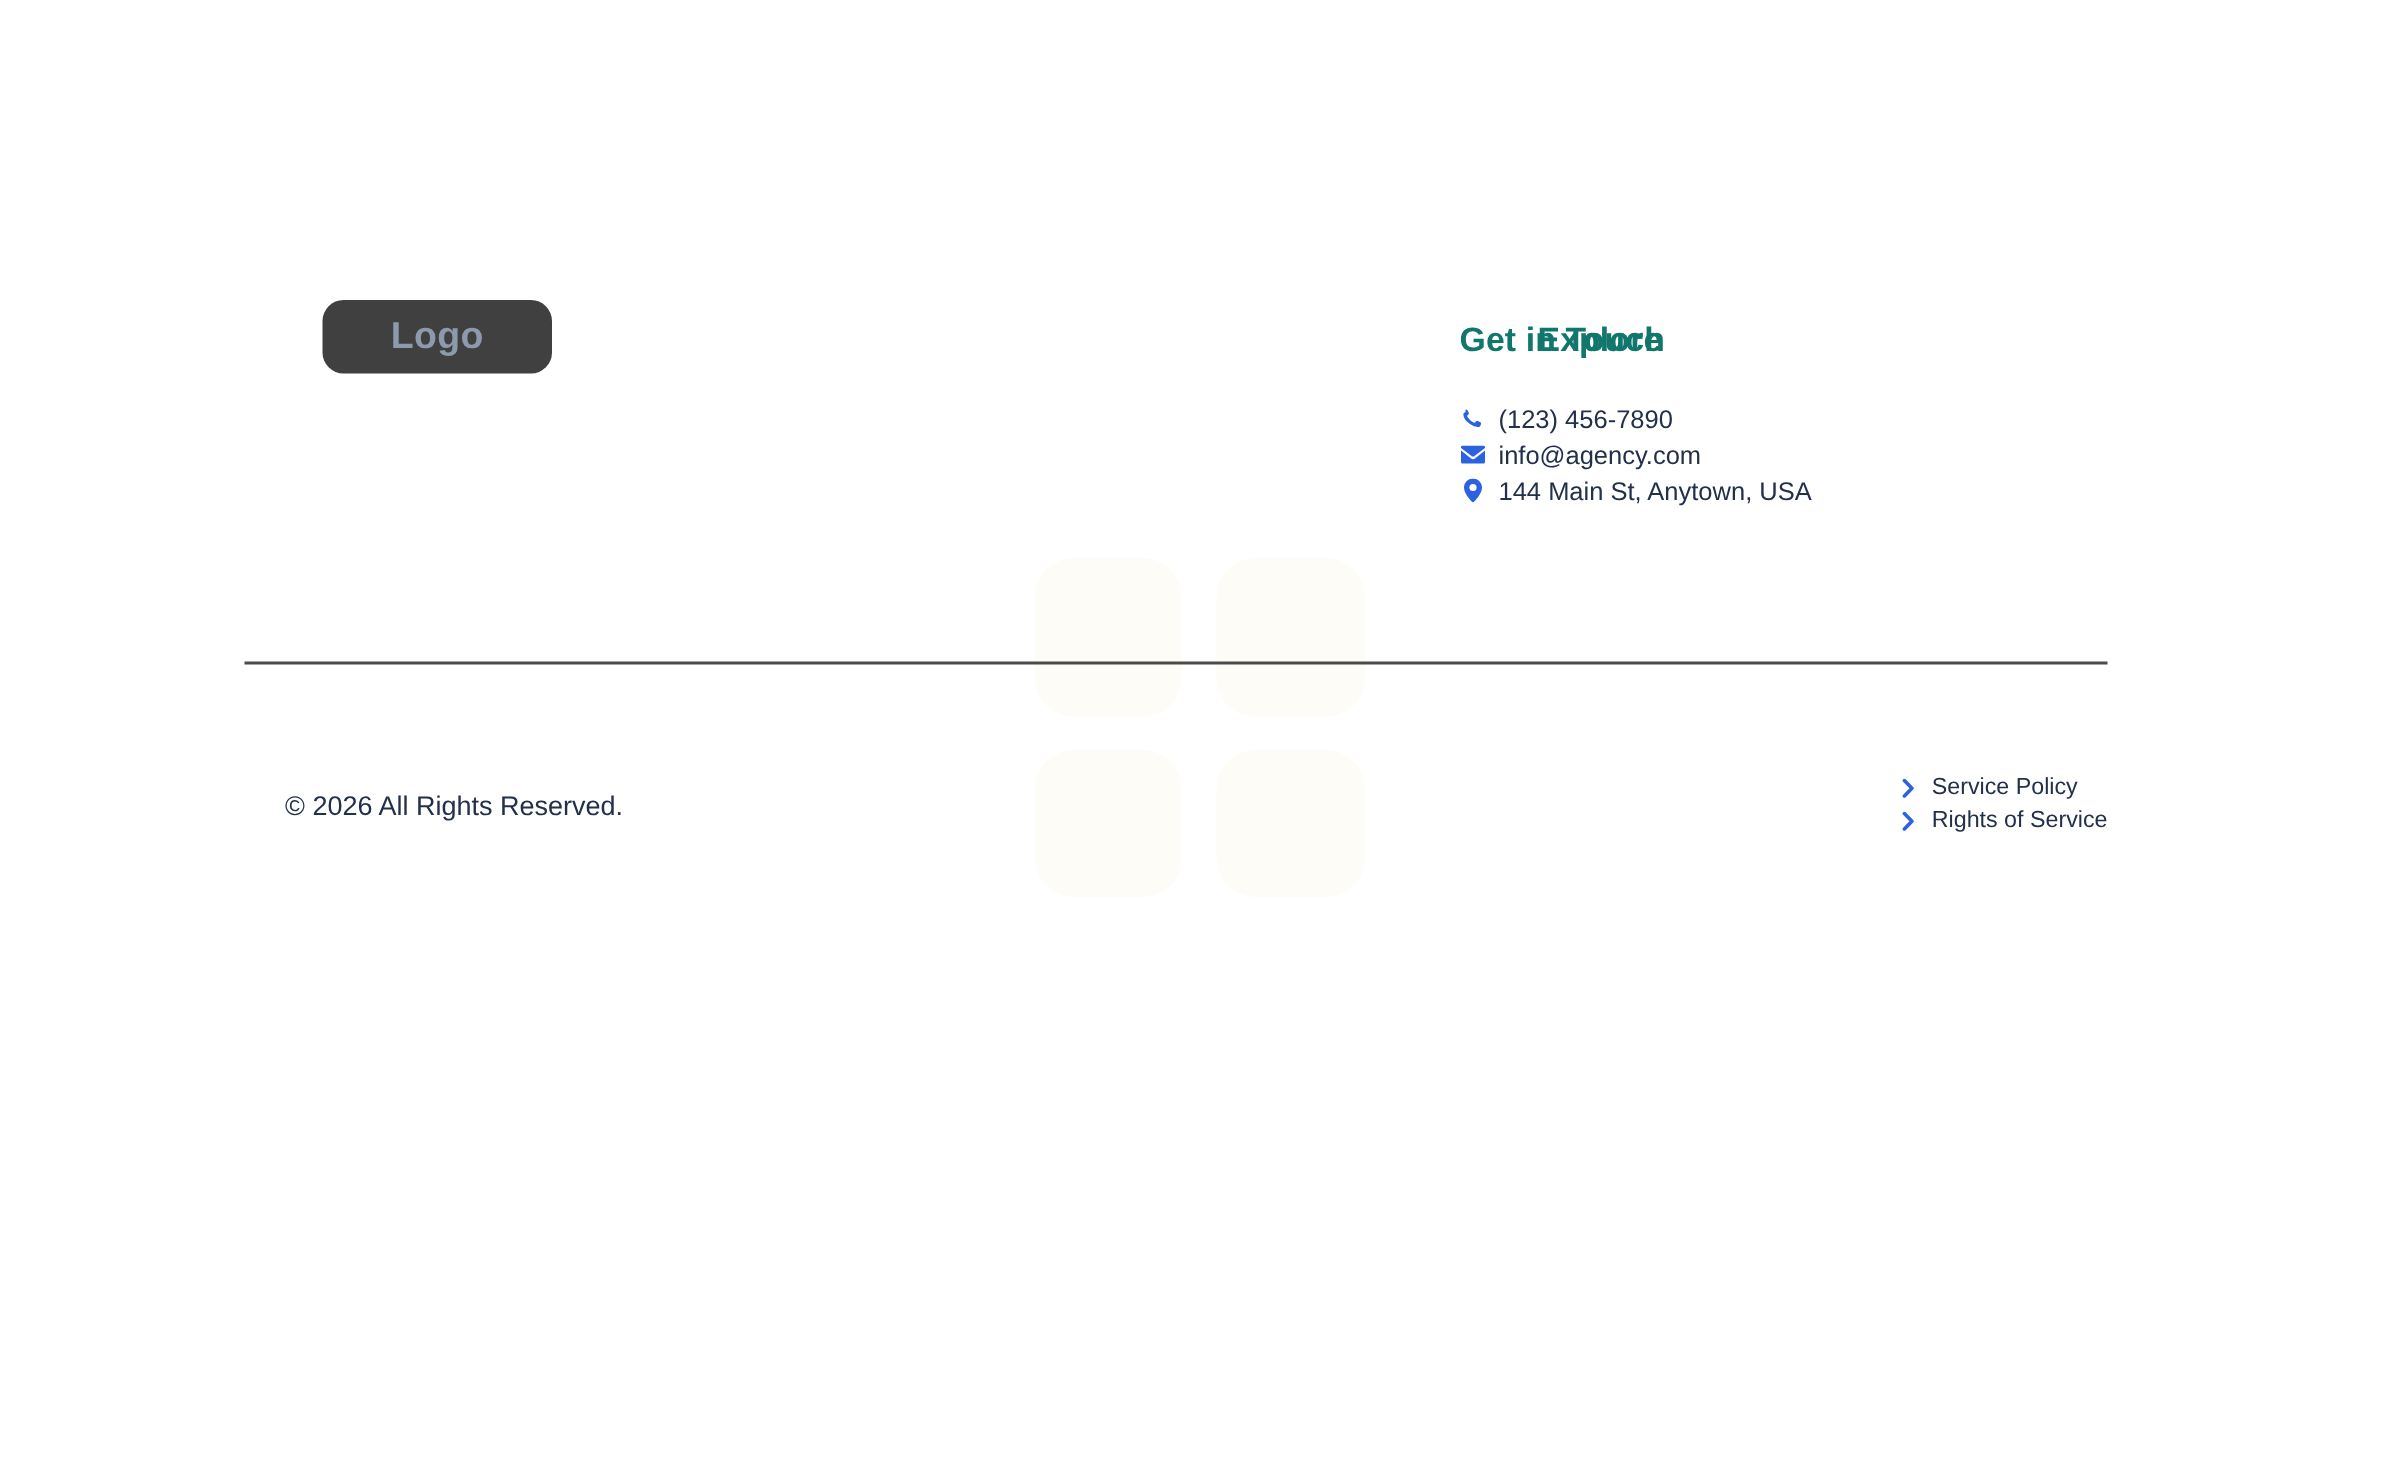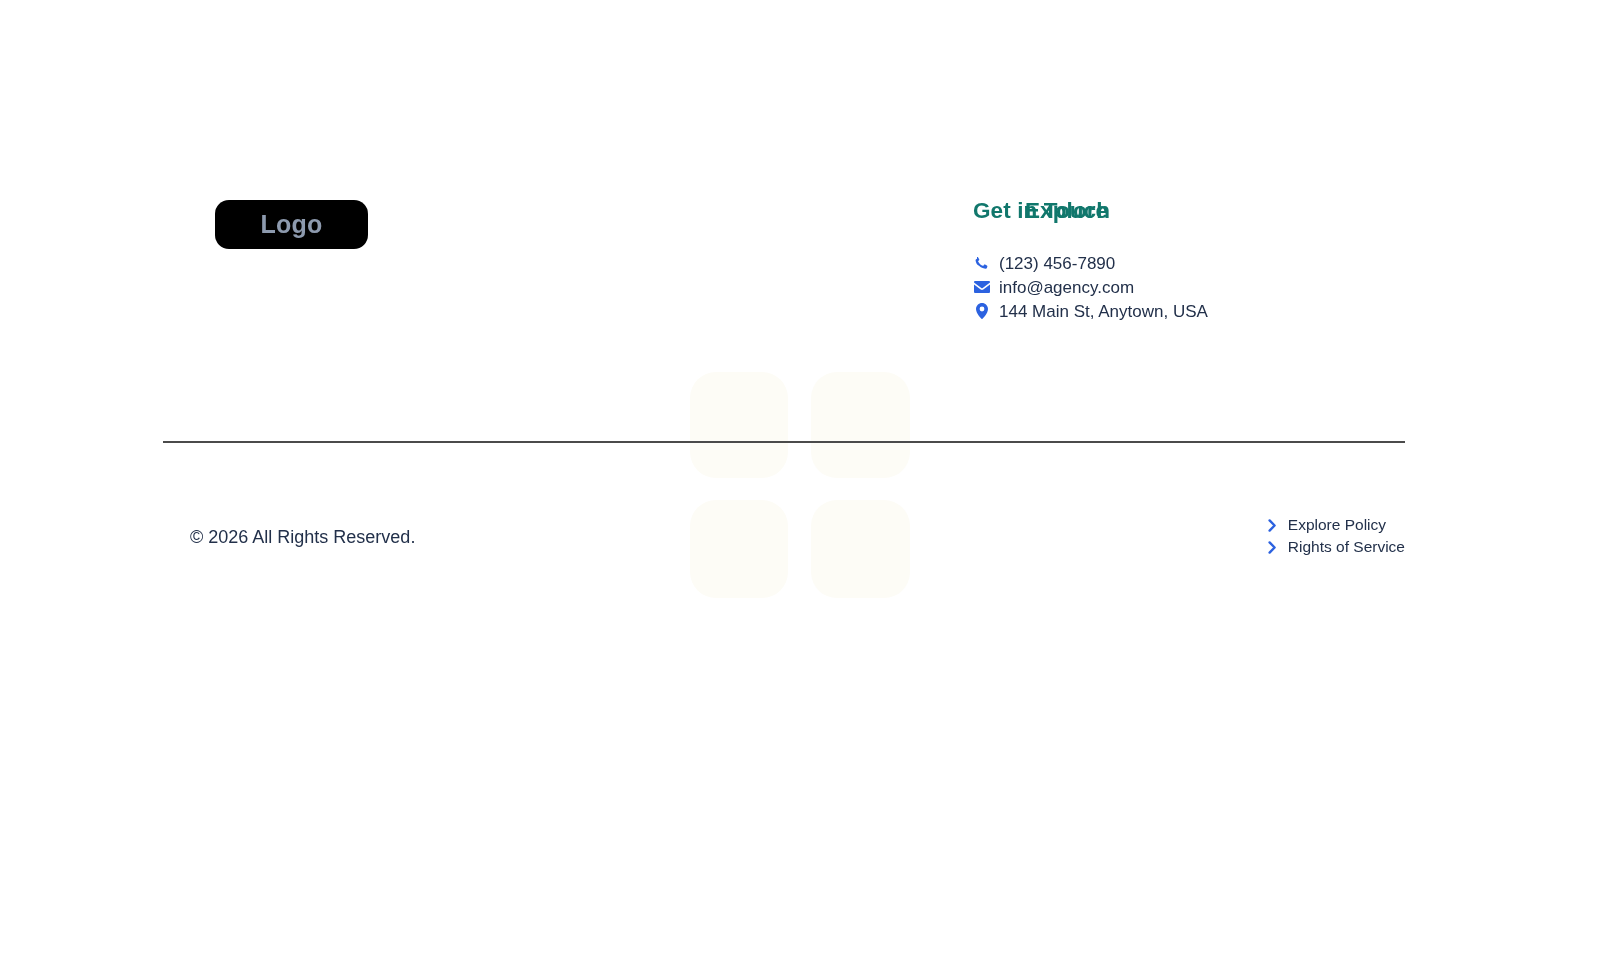--- a/index.html
+++ b/index.html
@@ -53,21 +53,21 @@
     align-items: flex-start;
   }
   .col-brand  { width: 405px; }
   .col-links  { width: 405px; }
   .col-contact{ width: 432px; }
 
   .logo-box {
     margin-left: 52px;
     width: 153px;
     height: 49px;
-    background: #000000;
+    background: #404040;
     border-radius: 14px;
     display: flex;
     align-items: center;
     justify-content: center;
     box-sizing: border-box;
   }
   .logo-text {
     color: #8d9aae;
     font-size: 25px;
     font-weight: bold;
@@ -83,21 +83,21 @@
     font-size: 15.5px;
     line-height: 22px;
   }
 
   .col-heading {
     color: #11776c;
     font-size: 22.5px;
     font-weight: bold;
     letter-spacing: .1px;
     line-height: 1;
-    margin: 0;
+    margin: 16px;
   }
   .col-links .col-heading  { margin-left: 457px; }
   .col-contact .col-heading{ margin-left: 0; }
 
   .nav-list {
     list-style: none;
     margin: 0;
     padding: 0;
   }
 
@@ -258,21 +258,21 @@
     <div class="copyright">© 2026 All Rights Reserved.</div>
 
     <ul class="legal-list">
 
       <li class="legal-item">
         <span class="legal-chevron">
           <svg width="9" height="13" viewBox="0 0 9 13" fill="none" stroke="currentColor" stroke-width="2.4" stroke-linecap="round" stroke-linejoin="round">
             <path d="M1.6 1.4 6.6 6.5 1.6 11.6"></path>
           </svg>
         </span>
-        <span class="legal-text">Explore Policy</span>
+        <span class="legal-text">Service Policy</span>
       </li>
 
       <li class="legal-item">
         <span class="legal-chevron">
           <svg width="9" height="13" viewBox="0 0 9 13" fill="none" stroke="currentColor" stroke-width="2.4" stroke-linecap="round" stroke-linejoin="round">
             <path d="M1.6 1.4 6.6 6.5 1.6 11.6"></path>
           </svg>
         </span>
         <span class="legal-text">Rights of Service</span>
       </li>

